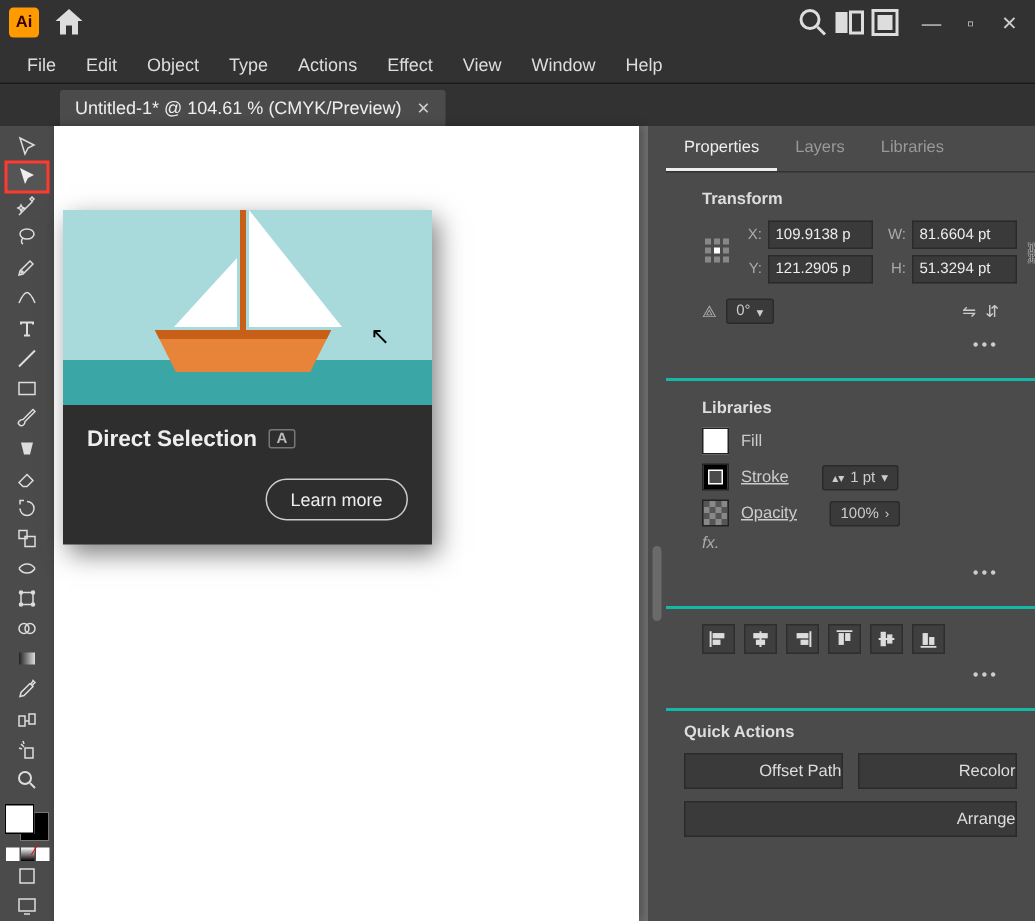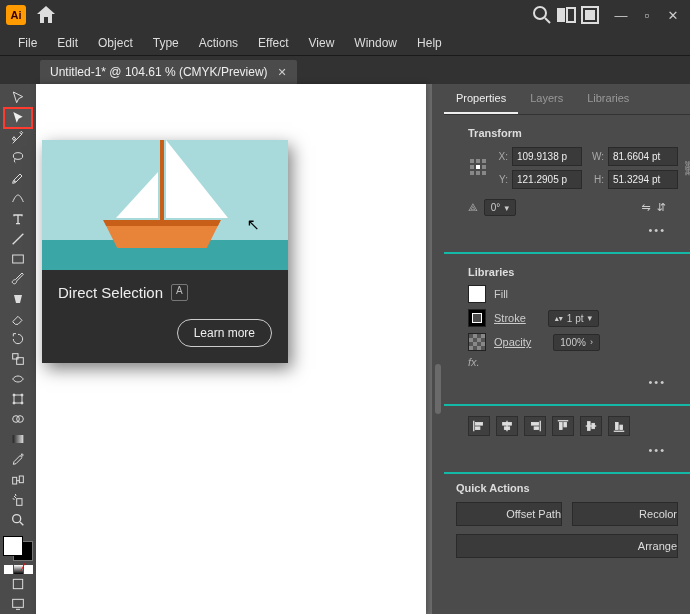--- a/index.html
+++ b/index.html
@@ -75,21 +75,21 @@
 .tip { position: absolute; left: 42px; top: 140px; width: 246px; background: #2e2e2e; box-shadow: 4px 6px 16px rgba(0,0,0,.5); color: #ddd; }
 .tip-img { height: 130px; background: #a8dadc; position: relative; overflow: hidden; }
 .sea { position: absolute; bottom: 0; left: 0; right: 0; height: 30px; background: #3aa6a6; }
 .hull { position: absolute; bottom: 22px; left: 50px; width: 140px; height: 28px; background: #e8833a; clip-path: polygon(8% 0, 92% 0, 82% 100%, 18% 100%); }
 .hull::after { content: ""; position: absolute; top: 0; left: 0; right: 0; height: 6px; background: #c85f18; }
 .mast { position: absolute; bottom: 50px; left: 118px; width: 4px; height: 86px; background: #c85f18; }
 .sail1 { position: absolute; bottom: 52px; left: 74px; width: 42px; height: 46px; background: #fff; clip-path: polygon(100% 0, 100% 100%, 0 100%); }
 .sail2 { position: absolute; bottom: 52px; left: 124px; width: 62px; height: 78px; background: #fff; clip-path: polygon(0 0, 100% 100%, 0 100%); }
 .cursor { position: absolute; right: 28px; bottom: 36px; color: #000; font-size: 16px; }
 .tip-body { padding: 14px 16px 16px; }
-.tip-title { font-size: 15px; font-weight: 400; color: #eee; display: flex; gap: 8px; }
+.tip-title { font-size: 15px; font-weight: 700; color: #eee; display: flex; align-items: center; gap: 8px; }
 .kbd { border: 1px solid #777; border-radius: 2px; padding: 0 4px; font-size: 10px; color: #bbb; }
 .tip-desc { margin-top: 12px; font-size: 12px; color: #bbb; line-height: 1.5; }
 .learn { margin-top: 18px; float: right; border: 1.5px solid #ccc; border-radius: 16px; padding: 6px 16px; color: #eee; font-size: 12px; cursor: pointer; }
 .fx { font-style: italic; color: #aaa; padding: 2px 12px 6px; }
 </style>
 </head>
 <body>
 
 <div class="titlebar">
   <div class="ai-logo">Ai</div>

